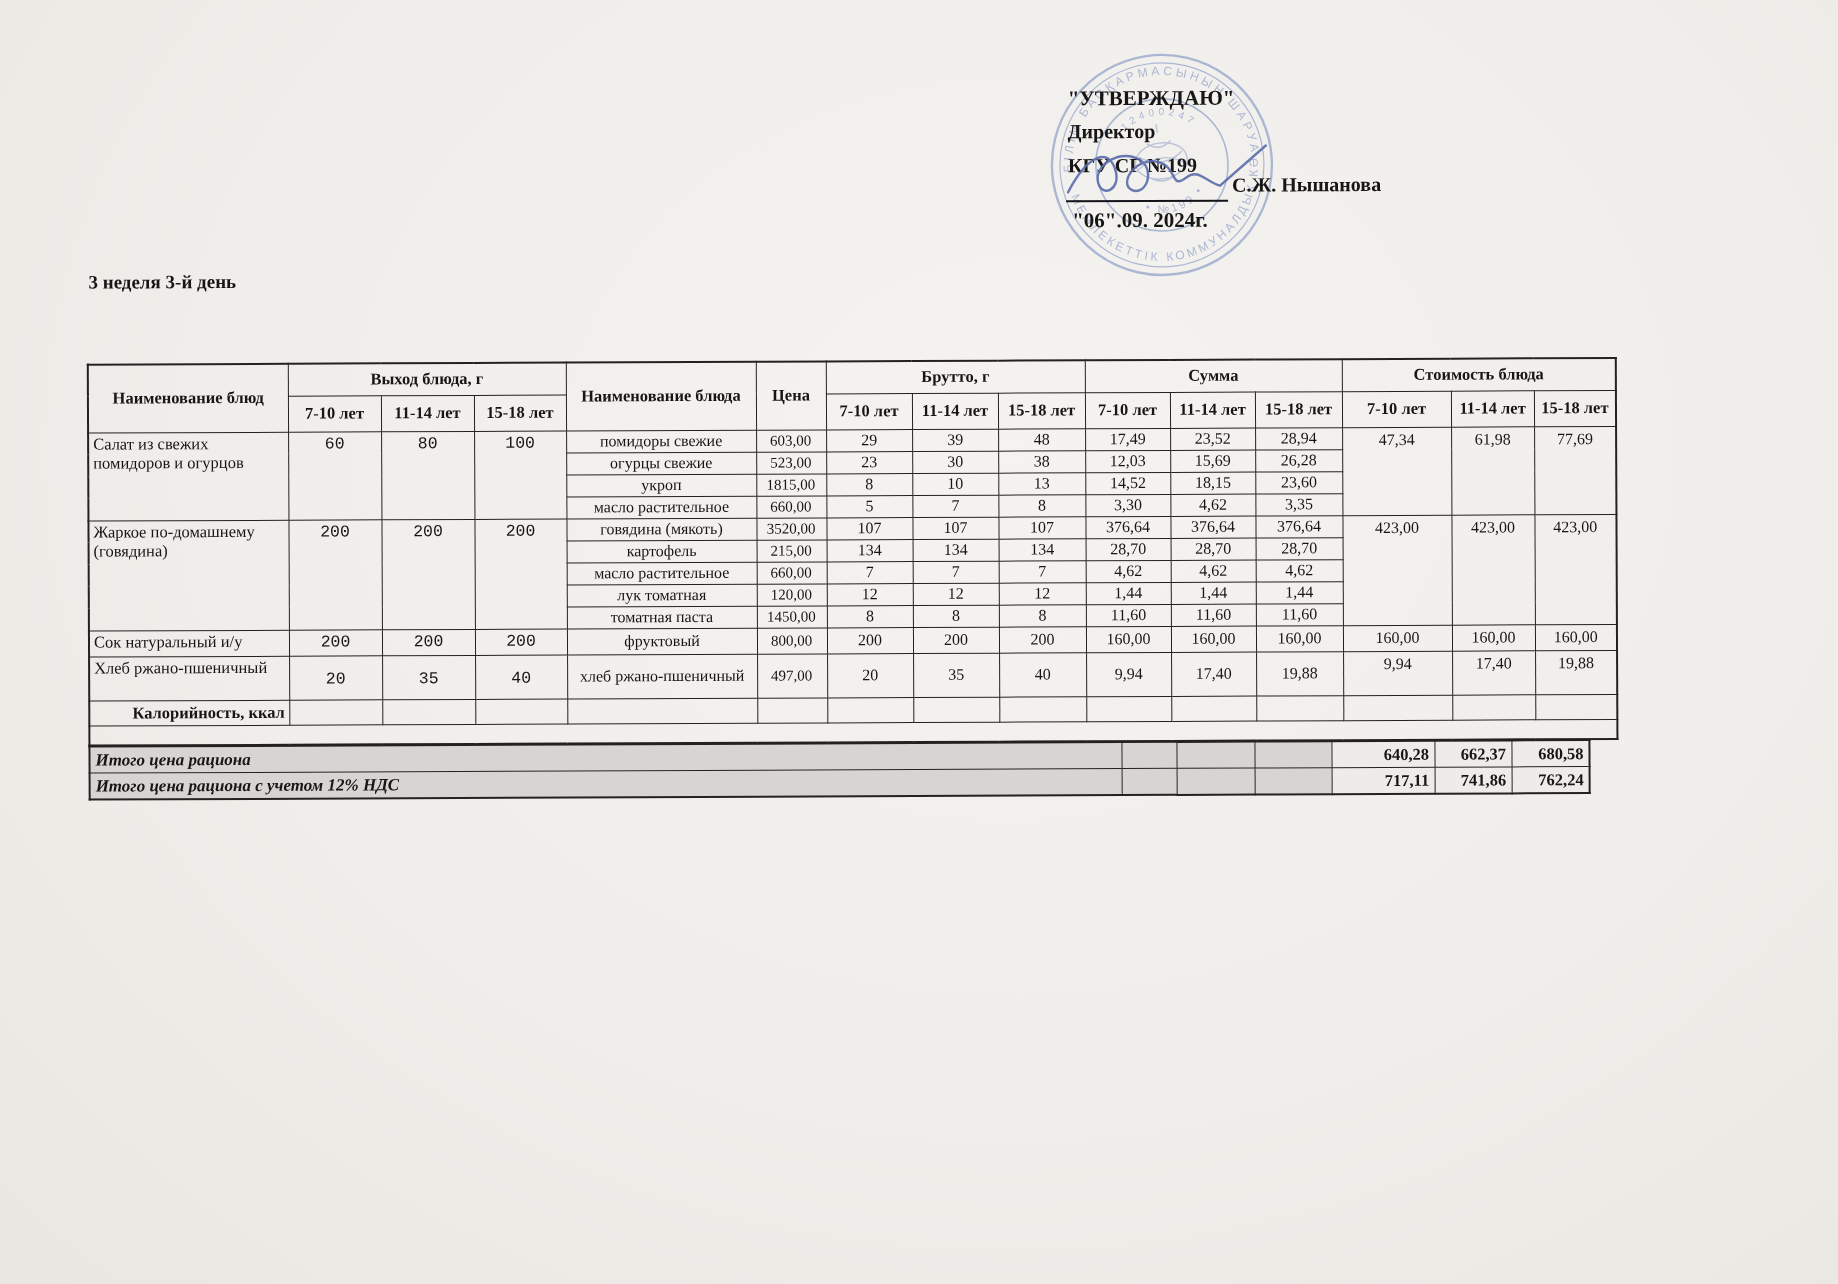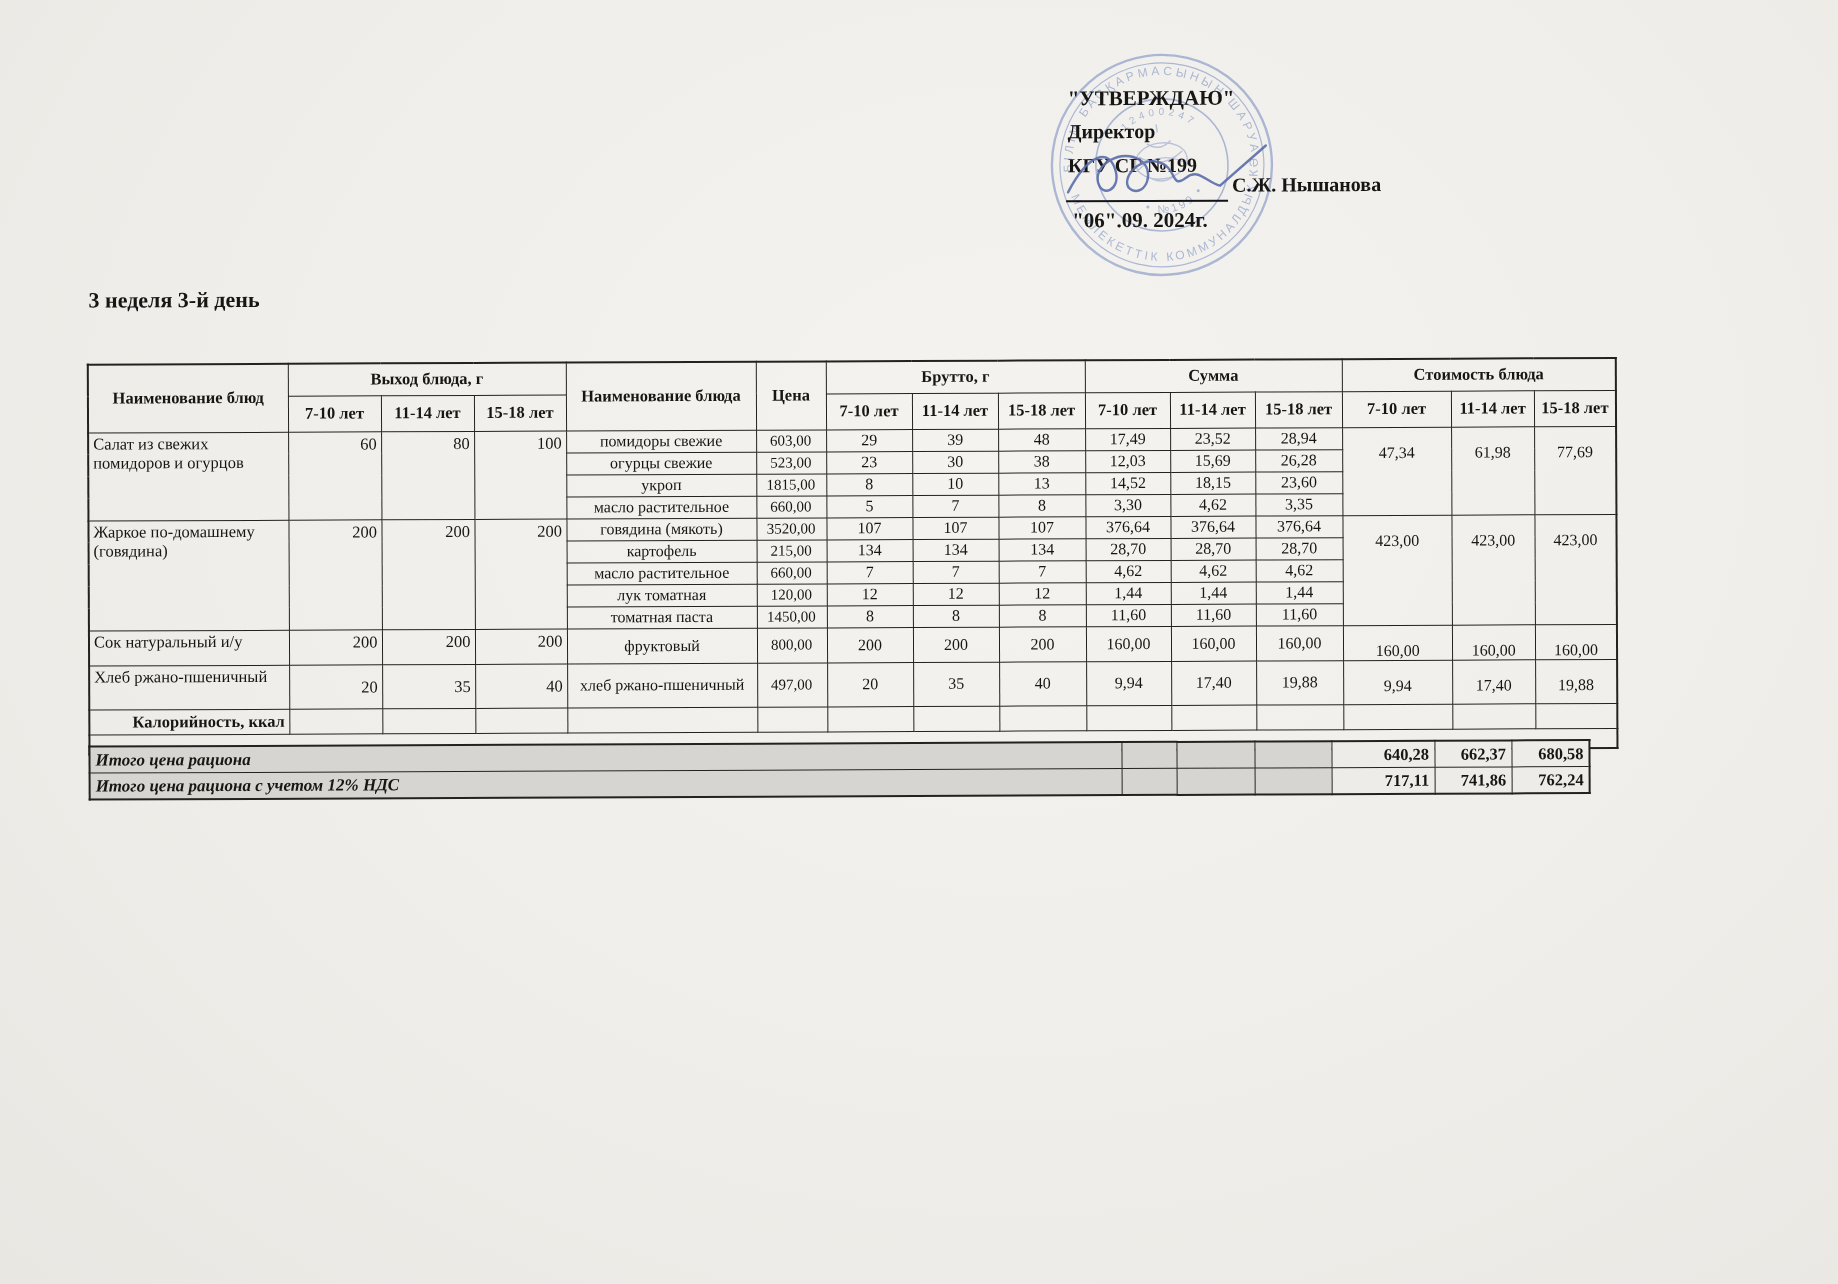--- a/index.html
+++ b/index.html
@@ -14,34 +14,34 @@
   .stamp{position:absolute;left:8px;top:2px;opacity:.62;}
   .appr-line{position:absolute;font-weight:bold;white-space:nowrap;}
   .l1{left:30px;top:42px;font-size:21px;}
   .l2{left:30px;top:76px;font-size:20px;}
   .l3{left:30px;top:110px;font-size:20px;}
   .sig-line{position:absolute;left:28px;top:118px;width:162px;height:38px;border-bottom:2.2px solid #14131a;}
   .sig-svg{position:absolute;left:20px;top:92px;}
   .l-name{left:194px;top:130px;font-size:20px;}
   .l-date{left:34px;top:164px;font-size:21px;}
   
-  .week-title{position:absolute;left:90px;top:284px;font-size:22px;font-weight:bold;}
+  .week-title{position:absolute;left:90px;top:268px;font-size:19px;font-weight:bold;}
   
   table{border-collapse:collapse;table-layout:fixed;}
   .menu{position:absolute;left:88px;top:360px;width:1530px;}
   .menu th,.menu td{border:1.6px solid #232220;padding:0 4px;overflow:hidden;}
   .menu{border:2.5px solid #232220;}
   .menu th{font-size:16.5px;font-weight:bold;text-align:center;padding:2px 2px;}
   .r-h1{height:32px;} .r-h2{height:36px;}
   td.cell-name{font-size:16.5px;vertical-align:top;text-align:left;line-height:19px;padding-top:1px;}
-  td.cell-yield{font-size:16.5px;vertical-align:top;text-align:right;padding-top:2px;}
+  td.cell-yield{font-size:16.5px;vertical-align:top;text-align:center;padding-top:2px;font-family:Liberation Mono, monospace;}
   td.cell-ing{font-size:16px;text-align:center;line-height:18px;}
   td.cell-price{font-size:15px;text-align:center;padding-right:5px;}
   td.cell-gross,td.cell-sum{font-size:16px;text-align:center;}
-  td.cell-cost{font-size:16px;vertical-align:top;text-align:center;padding-top:16px;}
+  td.cell-cost{font-size:16px;vertical-align:top;text-align:center;padding-top:3px;}
   td.v-mid{vertical-align:middle;}
   tr.cal-row td{height:24px;}
   td.cell-cal{font-size:16.5px;font-weight:bold;text-align:right;}
   tr.spacer-row td{height:18px;border-left:1.6px solid #232220;border-right:1.6px solid #232220;}
   
   .totals{position:absolute;left:88px;top:742px;width:1500px;border:2.2px solid #232220;}
   .totals td{border:1.6px solid #232220;height:25px;padding:0 5px;}
   td.tot-label{font-size:17px;font-weight:bold;font-style:italic;background:#d6d5d1;text-align:left;}
   td.tot-empty{background:#d6d5d1;}
   td.tot-val{font-size:16.5px;font-weight:bold;text-align:right;background:#eeece8;}

